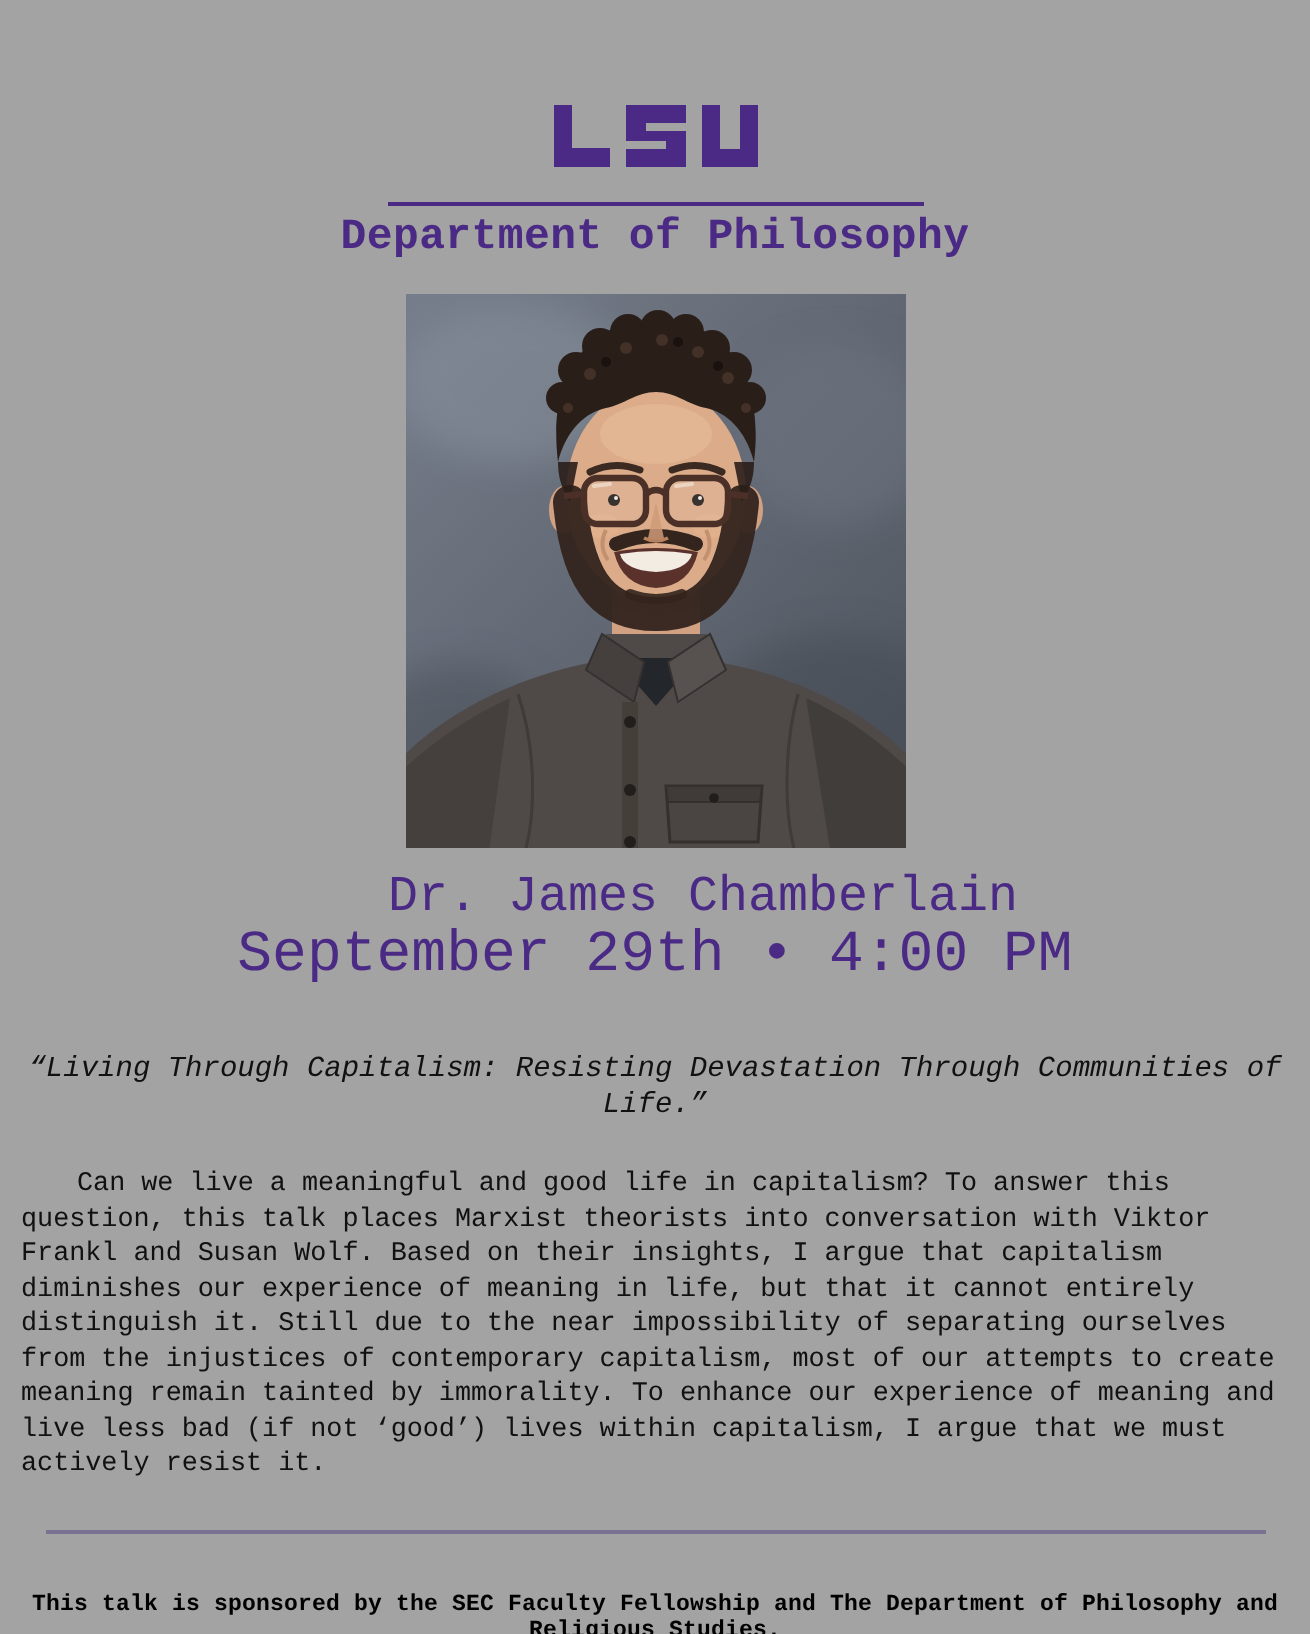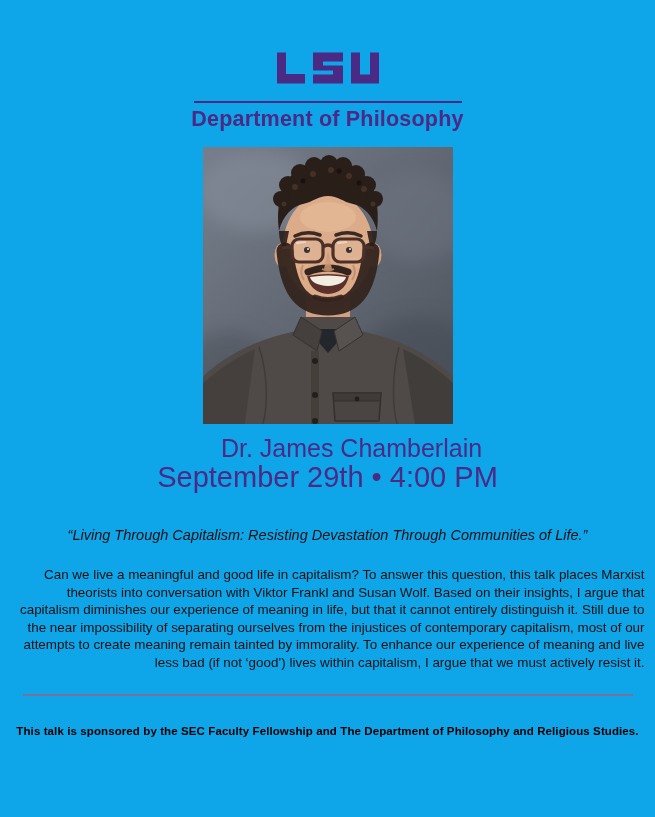--- a/index.html
+++ b/index.html
@@ -1,23 +1,23 @@
 <!DOCTYPE html>
 <html><head>
 <meta charset="utf-8">
 <style>
   html, body { margin: 0; padding: 0; background: #ffffff; }
   .page {
     position: relative;
     width: 655px;
     height: 817px;
     margin: 0 auto;
-    background: #0ea5e9;
+    background: #a3a3a3;
     overflow: hidden;
-    font-family: Liberation Sans, sans-serif;
+    font-family: Liberation Mono, monospace;
     color: #111111;
   }
   .header { padding-top: 52px; text-align: center; }
   .logo-svg { width: 106px; height: 32px; display: block; margin: 0 auto; }
   .logo-rule {
     width: 268px; height: 2px;
     background: #4B2A85;
     margin: 17px auto 5px auto;
   }
   .dept-heading {
@@ -67,21 +67,21 @@
     line-height: 18px;
     color: #111111;
     text-align: center;
   }
   .talk-abstract {
     width: 634px;
     margin: 22px auto 0 auto;
     font-size: 13.4px;
     line-height: 17.5px;
     color: #111111;
-    text-align: right;
+    text-align: left;
     text-indent: 28px;
   }
   .footer-rule {
     width: 610px; height: 2px;
     background: #7B7293;
     margin: 23px auto 0 auto;
   }
   .footer-note {
     margin-top: 29px;
     font-size: 11.5px;

